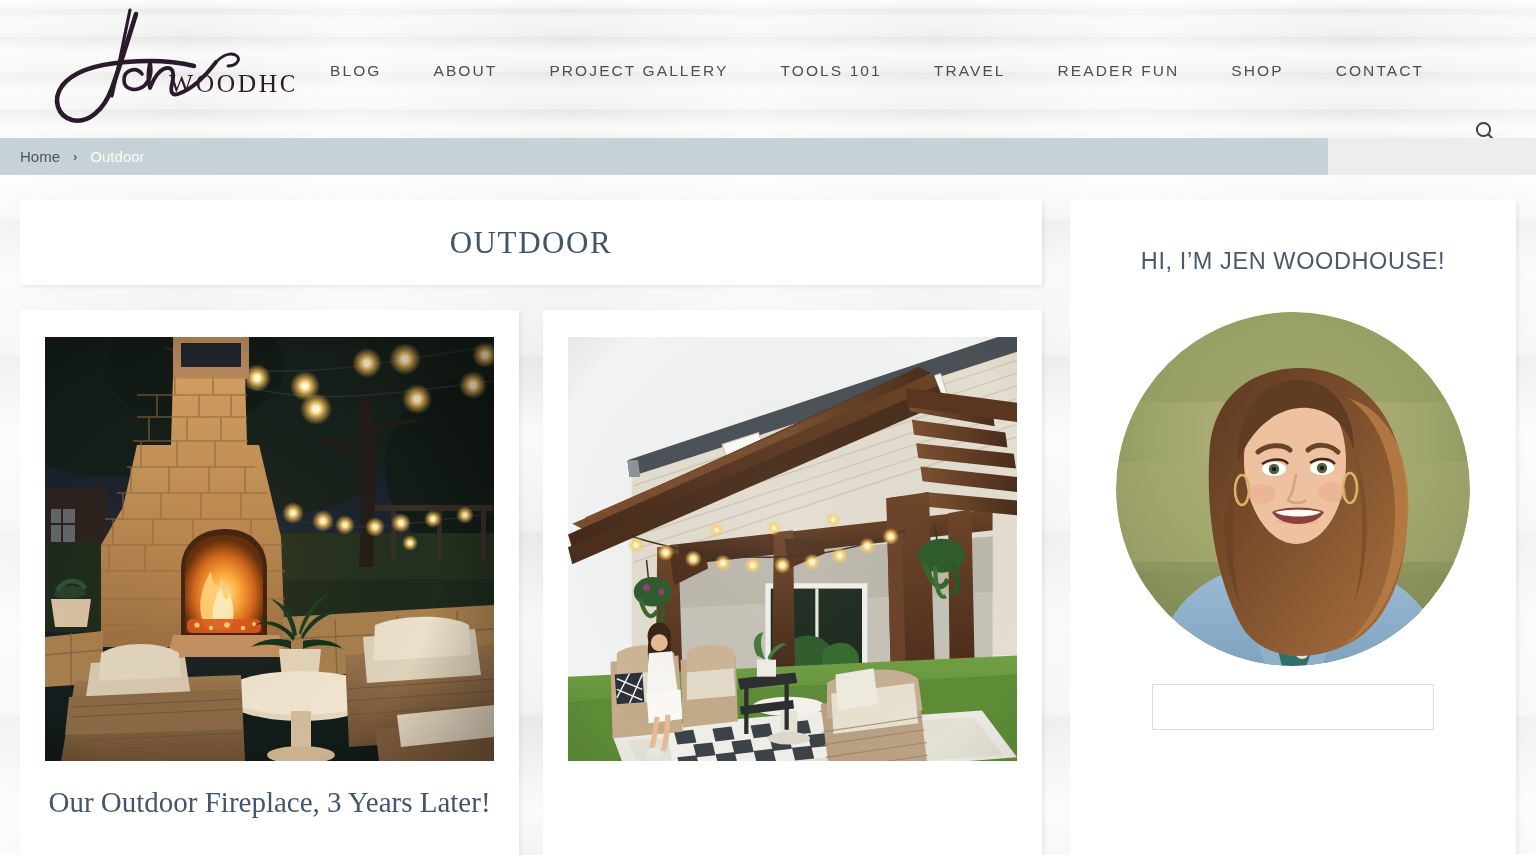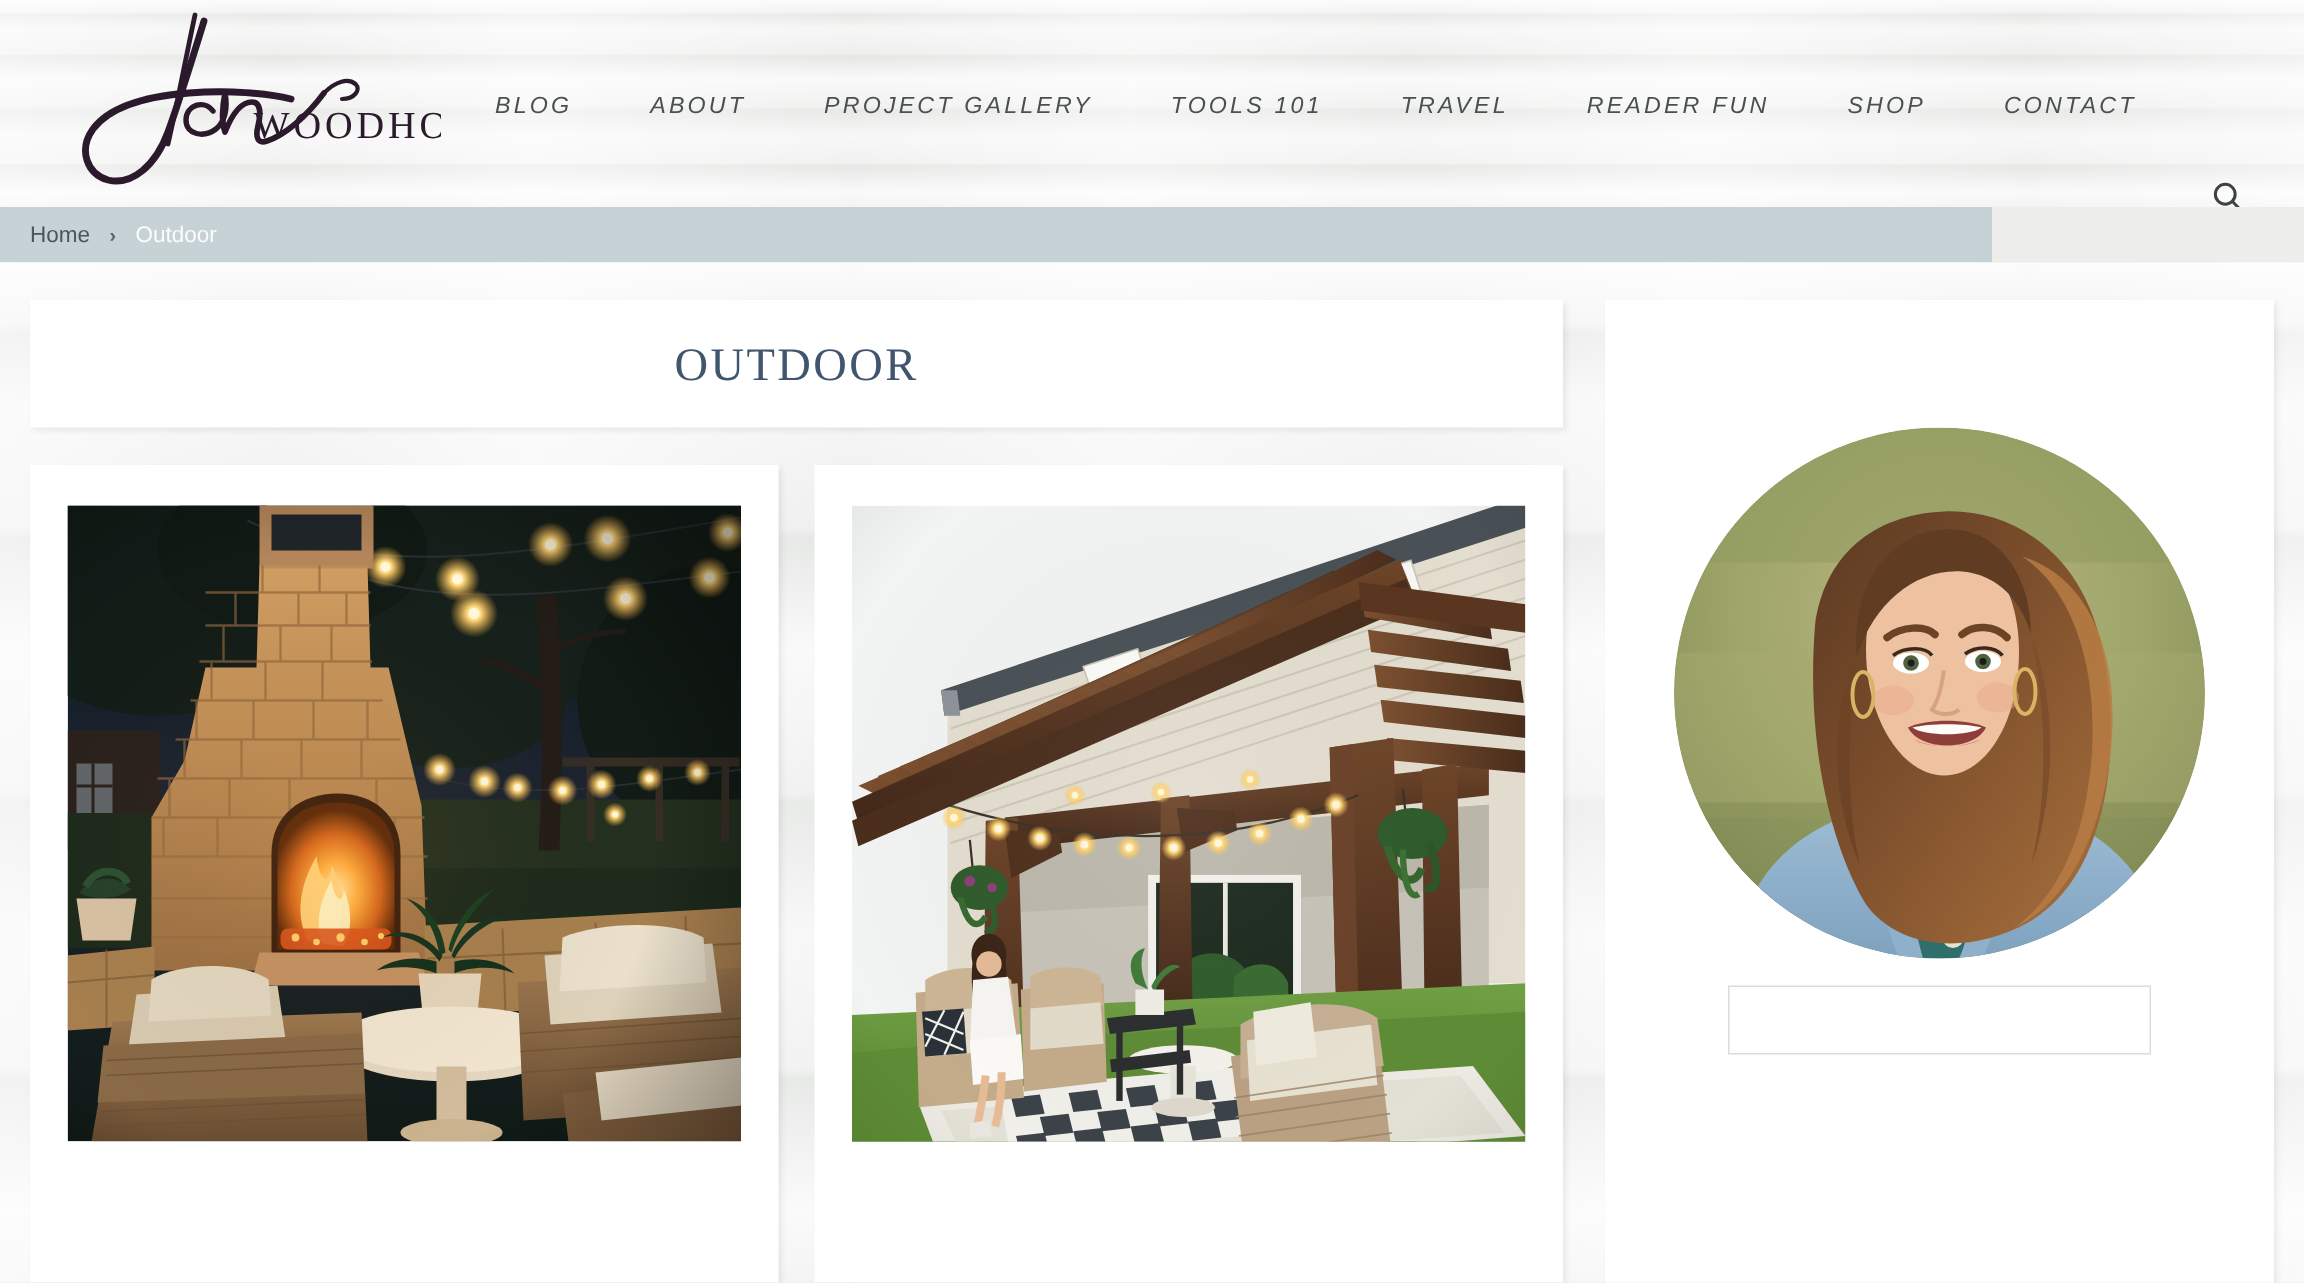--- a/index.html
+++ b/index.html
@@ -64,21 +64,20 @@
     height: 138px;
   }
   #logo svg { display: block; }
 
   #main-nav {
     position: absolute;
     left: 330px;
     top: 58px;
     display: flex;
     align-items: center;
-    font-style: italic;
   }
   .nav-item {
     color: #4a4f52;
     font-size: 15.5px;
     letter-spacing: 2.1px;
     text-transform: uppercase;
     font-weight: 400;
     white-space: nowrap;
     cursor: pointer;
     padding: 4px 0;
@@ -522,20 +521,21 @@
           <rect width="449" height="424" fill="url(#p1vig)"></rect>
           <defs>
             <radialGradient id="p1vig" cx="38%" cy="56%" r="78%">
               <stop offset="0%" stop-color="#ffb04a" stop-opacity="0.10"></stop>
               <stop offset="62%" stop-color="#000000" stop-opacity="0"></stop>
               <stop offset="100%" stop-color="#000000" stop-opacity="0.38"></stop>
             </radialGradient>
           </defs>
         </svg>
       </div>
+      <h2 class="post-title">Our Outdoor Fireplace, 3 Years Later!</h2>
     </article>
 
     <article class="post-card card">
       <div class="post-thumb">
         <svg class="photo" viewBox="0 0 423 424" preserveAspectRatio="none" aria-hidden="true">
           <defs>
             <linearGradient id="p2wood" x1="0" y1="0" x2="0" y2="1">
               <stop offset="0%" stop-color="#6e4527"></stop>
               <stop offset="50%" stop-color="#573520"></stop>
               <stop offset="100%" stop-color="#412718"></stop>
@@ -771,20 +771,21 @@
           </defs>
         </svg>
       </div>
     </article>
 
   </div>
 </div>
 
 <aside id="sidebar">
 
+  <h3 id="about-heading">HI, I’M JEN WOODHOUSE!</h3>
 
   <div id="about-avatar">
     <svg width="354" height="354" viewBox="0 0 354 354" aria-hidden="true">
       <defs>
         <radialGradient id="avbg" cx="50%" cy="35%" r="85%">
           <stop offset="0%" stop-color="#b9b582"></stop>
           <stop offset="45%" stop-color="#9fa66a"></stop>
           <stop offset="100%" stop-color="#6f7a4b"></stop>
         </radialGradient>
         <linearGradient id="hair" x1="0" y1="0" x2="1" y2="1">

